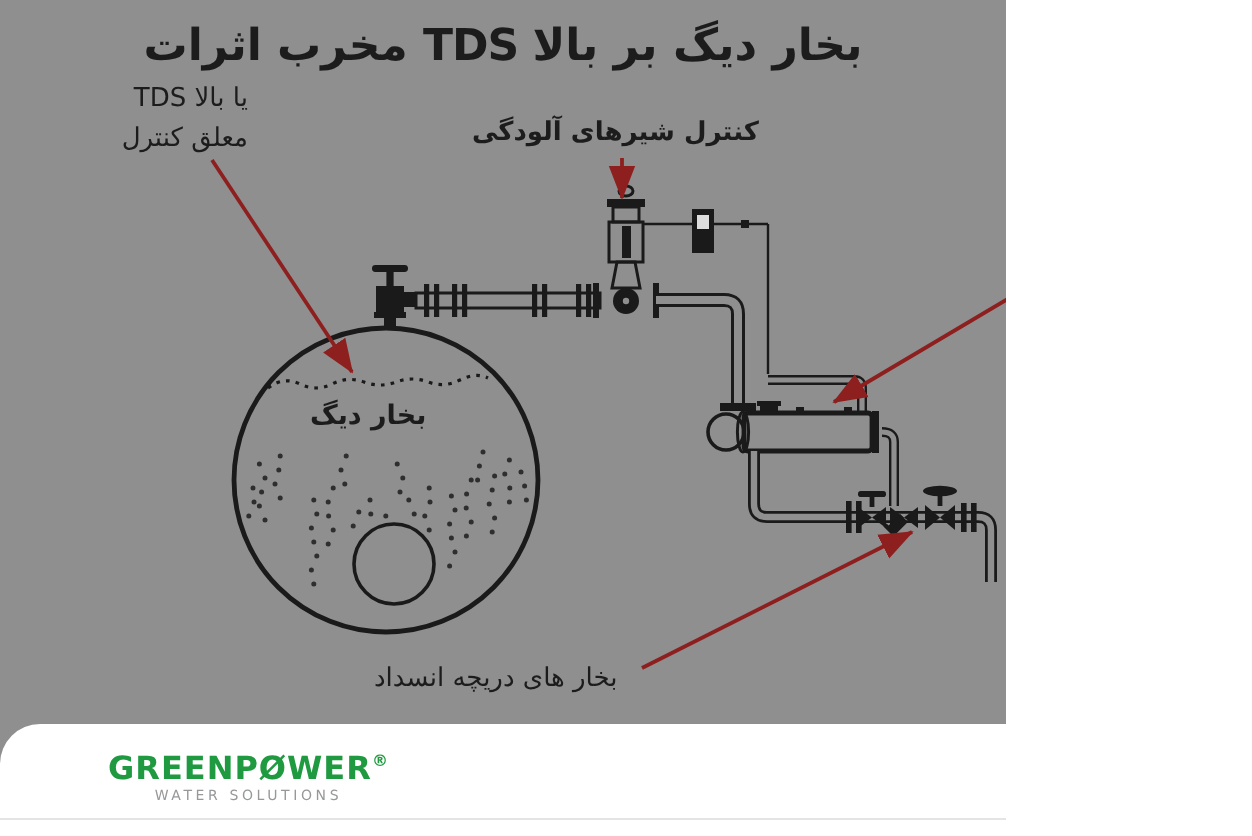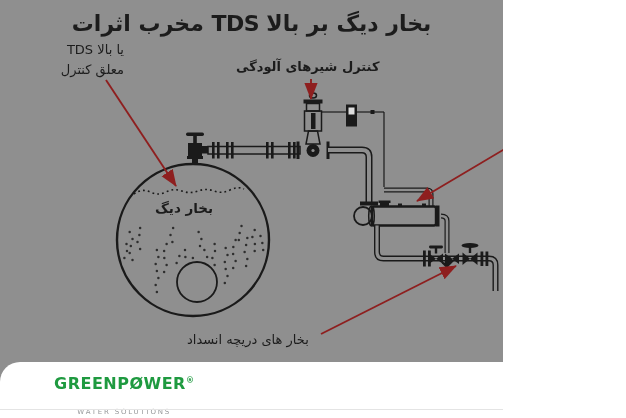--- a/index.html
+++ b/index.html
@@ -35,21 +35,21 @@
   .wl{stroke:var(--line);stroke-width:1.6;fill:none;stroke-dasharray:1.8 3.1;}
   .dot{fill:var(--dot)}
   .red{stroke:var(--arrow);stroke-width:1.9;fill:none}
   .redf{fill:var(--arrow)}
   .footer{position:absolute;left:0;right:0;top:362px;bottom:0;background:var(--footer);
           border-top-left-radius:20px;}
   .footer-line{position:absolute;left:0;right:0;bottom:8px;height:1px;background:var(--divider);}
   .logo{position:absolute;left:54px;top:10px;text-align:center;}
   .brand{font-size:16px;font-weight:700;color:var(--brand_green);letter-spacing:0.5px;line-height:18px;}
   .reg{font-size:8px;vertical-align:super;font-weight:700;color:var(--brand_green);}
-  .tagline{font-size:7px;letter-spacing:1.8px;color:var(--tagline_gray);margin-top:15px;}
+  .tagline{font-size:7px;letter-spacing:1.8px;color:var(--tagline_gray);margin-top:1px;}
 </style>
 </head>
 <body>
 
 <div class="stage">
 
   <div class="title">اثرات‎ مخرب‎ TDS بالا‎ بر‎ دیگ‎ بخار</div>
 
   <div class="lbl lbl-tds">
     <div>TDS بالا‎ یا</div>

